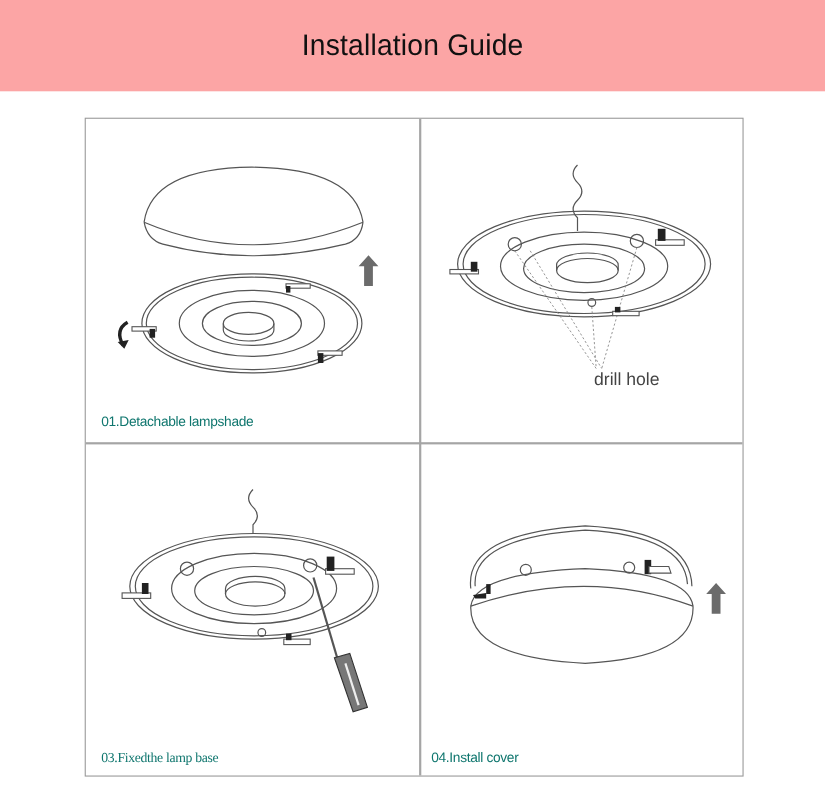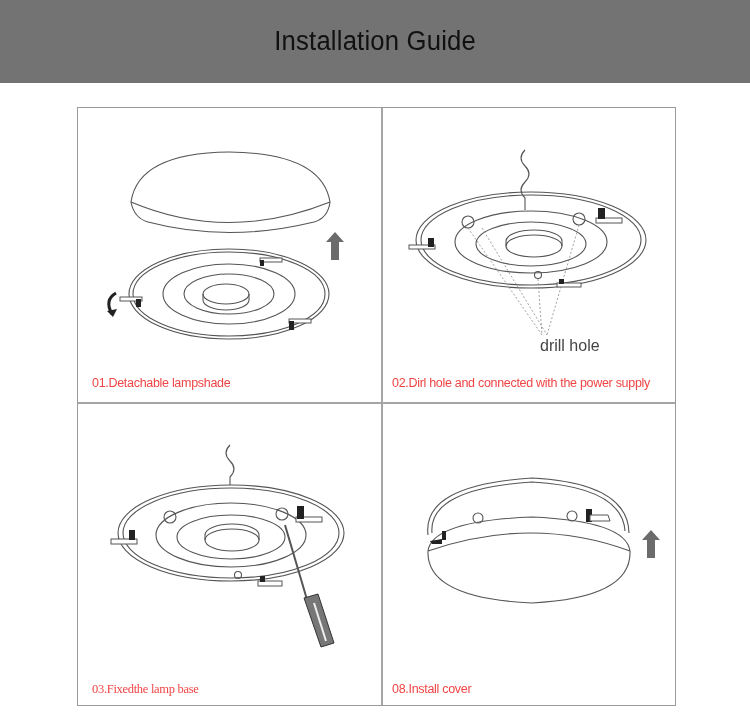--- a/index.html
+++ b/index.html
@@ -1,24 +1,24 @@
 <!DOCTYPE html>
 <html><head>
   <meta charset="utf-8">
   <style>
     html, body { margin: 0; padding: 0; }
     body { width: 750px; height: 714px; background: #ffffff; position: relative; overflow: hidden; font-family: "Liberation Sans", sans-serif; }
-    .header { position: absolute; left: 0; top: 0; width: 750px; height: 83px; background: #737373; display: flex; align-items: center; justify-content: center; }
+    .header { position: absolute; left: 0; top: 0; width: 750px; height: 83px; background: #fca5a5; display: flex; align-items: center; justify-content: center; }
     .header h1 { margin: 0; font-size: 27px; font-weight: normal; color: #111; letter-spacing: 0.2px; transform: scaleX(0.95); }
     .grid { position: absolute; left: 77px; top: 107px; width: 599px; height: 599px; border: 1.5px solid #9a9a9a; box-sizing: border-box; }
     .vline { position: absolute; left: 303px; top: 0; width: 1.5px; height: 100%; background: #a5a5a5; }
     .hline { position: absolute; left: 0; top: 294px; width: 100%; height: 1.5px; background: #a5a5a5; }
     .cell { position: absolute; }
     .cell svg { position: absolute; left: 0; top: 0; }
-    .caption { position: absolute; font-size: 12.5px; color: #ef4444; letter-spacing: -0.3px; white-space: nowrap; }
+    .caption { position: absolute; font-size: 12.5px; color: #0f766e; letter-spacing: -0.3px; white-space: nowrap; }
     .label-small { position: absolute; font-size: 16px; color: #444; }
   </style>
 </head>
 <body>
 
 <div class="header">
   <h1>Installation Guide</h1>
 </div>
 
 <div class="grid">
@@ -77,21 +77,20 @@
         <line x1="100" y1="120" x2="165" y2="227"></line>
       </g>
       <rect x="27" y="137" width="26" height="4" fill="#fff" stroke="#555"></rect>
       <rect x="46" y="130" width="6" height="9" fill="#222"></rect>
       <rect x="214" y="110" width="26" height="5" fill="#fff" stroke="#555"></rect>
       <rect x="216" y="100" width="7" height="11" fill="#222"></rect>
       <rect x="175" y="175" width="24" height="4" fill="#fff" stroke="#555"></rect>
       <rect x="177" y="171" width="5" height="5" fill="#222"></rect>
     </svg>
     <div class="label-small" style="left:158px;top:229px;">drill hole</div>
-    <div class="caption" style="left:10px;top:268px;">02.Dirl hole and connected with the power supply</div>
   </div>
 
   <div class="cell" style="left:0;top:295px;width:303px;height:304px;">
     <svg width="303" height="304">
       <g fill="none" stroke="#555" stroke-width="1.1">
         <path d="M152 42 q-8 8 0 16 q8 8 0 16 v8"></path>
         <ellipse cx="153" cy="130" rx="113" ry="48"></ellipse>
         <ellipse cx="153" cy="130" rx="108" ry="45"></ellipse>
         <ellipse cx="153" cy="132" rx="75" ry="32"></ellipse>
         <ellipse cx="153" cy="134" rx="54" ry="22"></ellipse>
@@ -125,15 +124,15 @@
         <path d="M46 148 Q50 118 150 114 Q244 118 248 148"></path>
         <path d="M46 148 Q150 112 248 148"></path>
         <path d="M46 148 Q44 195 150 200 Q250 195 248 148"></path>
       </g>
       <rect x="204" y="106" width="6" height="13" fill="#222"></rect>
       <path d="M208 112 L226 112 L228 118 L208 118 Z" fill="#fff" stroke="#555"></path>
       <path d="M48 138 L60 136 L60 141 L50 141 Z" fill="#222"></path>
       <rect x="60" y="128" width="4" height="9" fill="#222"></rect>
       <path d="M265 155 v-18 h-5 l9 -10 l9 10 h-5 v18 z" fill="#6b6b6b"></path>
     </svg>
-    <div class="caption" style="left:10px;top:279px;">08.Install cover</div>
+    <div class="caption" style="left:10px;top:279px;">04.Install cover</div>
   </div>
 </div>
 
 </body></html>

